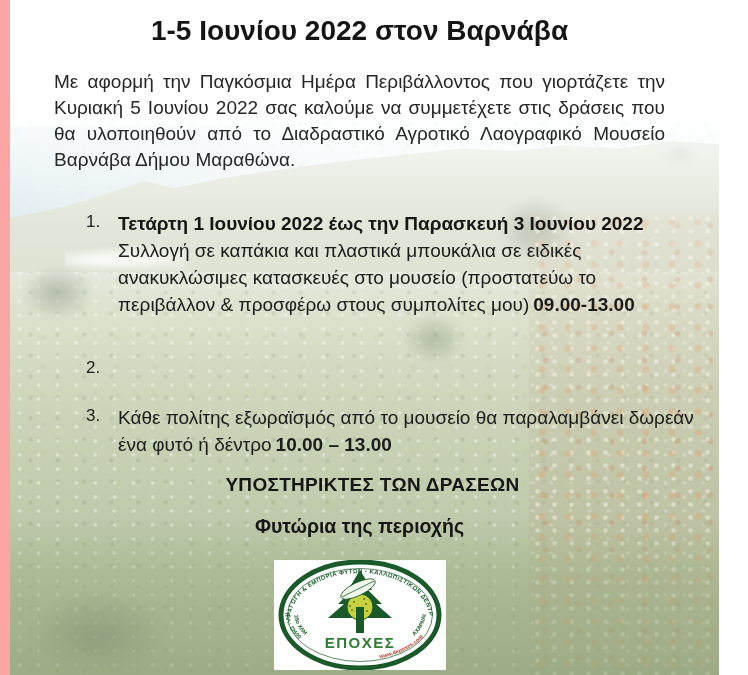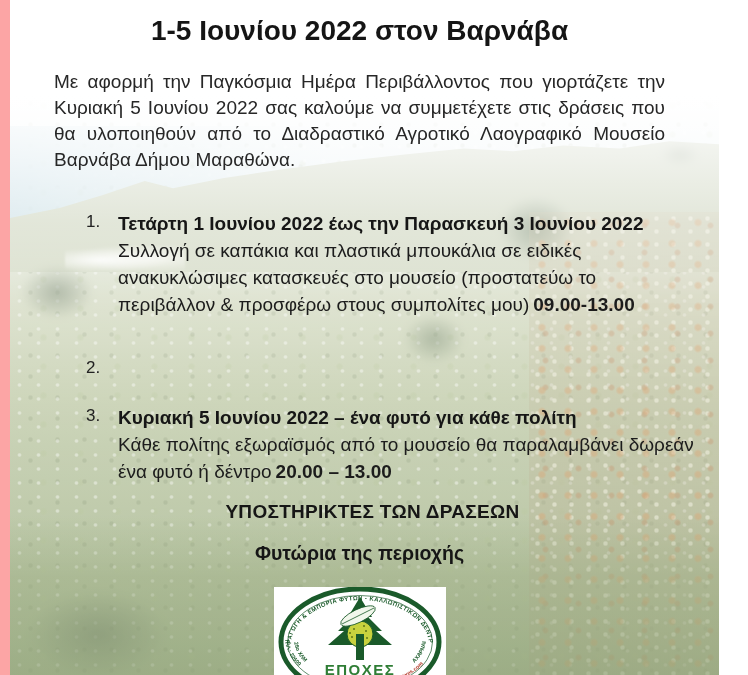--- a/index.html
+++ b/index.html
@@ -110,22 +110,21 @@
         </div>
       </div>
 
       <div class="event event-2">
         <div class="enum">2.</div>
       </div>
 
       <div class="event event-3">
         <div class="enum">3.</div>
         <div class="etext">
-          <div class="eheading">Κυριακή 5 Ιουνίου 2022 – ένα φυτό για κάθε πολίτη</div>
-          <div class="ebody"><span>Κάθε πολίτης εξωραϊσμός από το μουσείο θα παραλαμβάνει δωρεάν ένα φυτό ή δέντρο</span><span class="etime">20.00 – 13.00</span></div>
+          <div class="ebody"><span>Κάθε πολίτης εξωραϊσμός από το μουσείο θα παραλαμβάνει δωρεάν ένα φυτό ή δέντρο</span><span class="etime">10.00 – 13.00</span></div>
         </div>
       </div>
     </div>
 
     <div class="supporters">ΥΠΟΣΤΗΡΙΚΤΕΣ ΤΩΝ ΔΡΑΣΕΩΝ</div>
     <div class="nurseries">Φυτώρια της περιοχής</div>
 
     <div class="logo-wrap">
       <svg width="172" height="110" viewBox="0 0 172 110">
         <rect x="0" y="0" width="172" height="110" fill="#ffffff"></rect>

